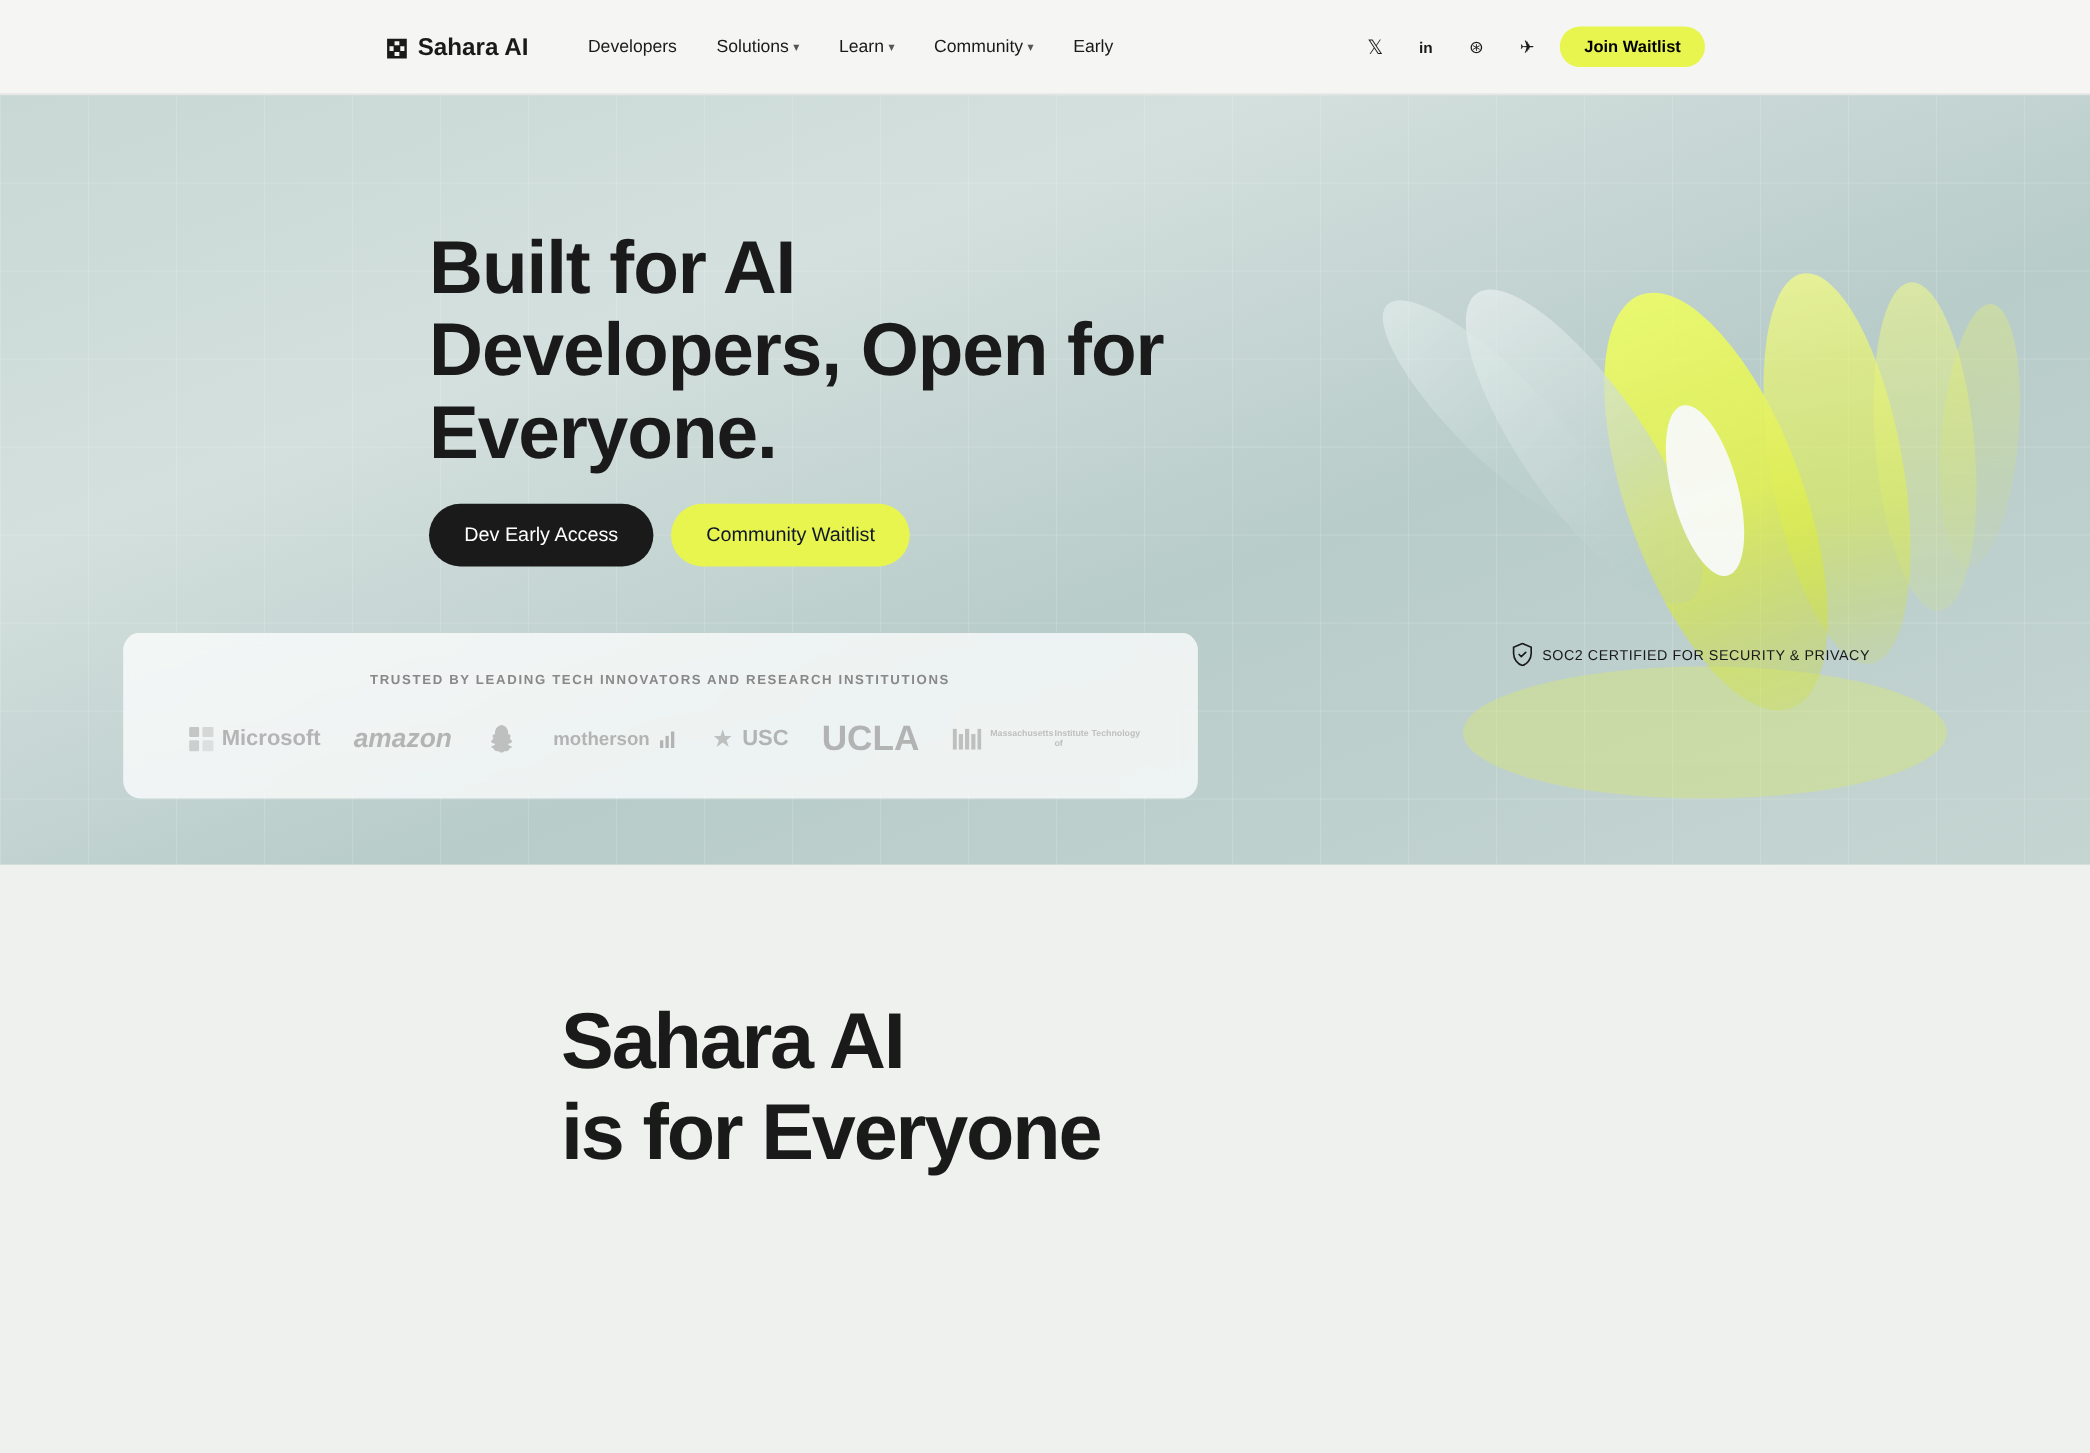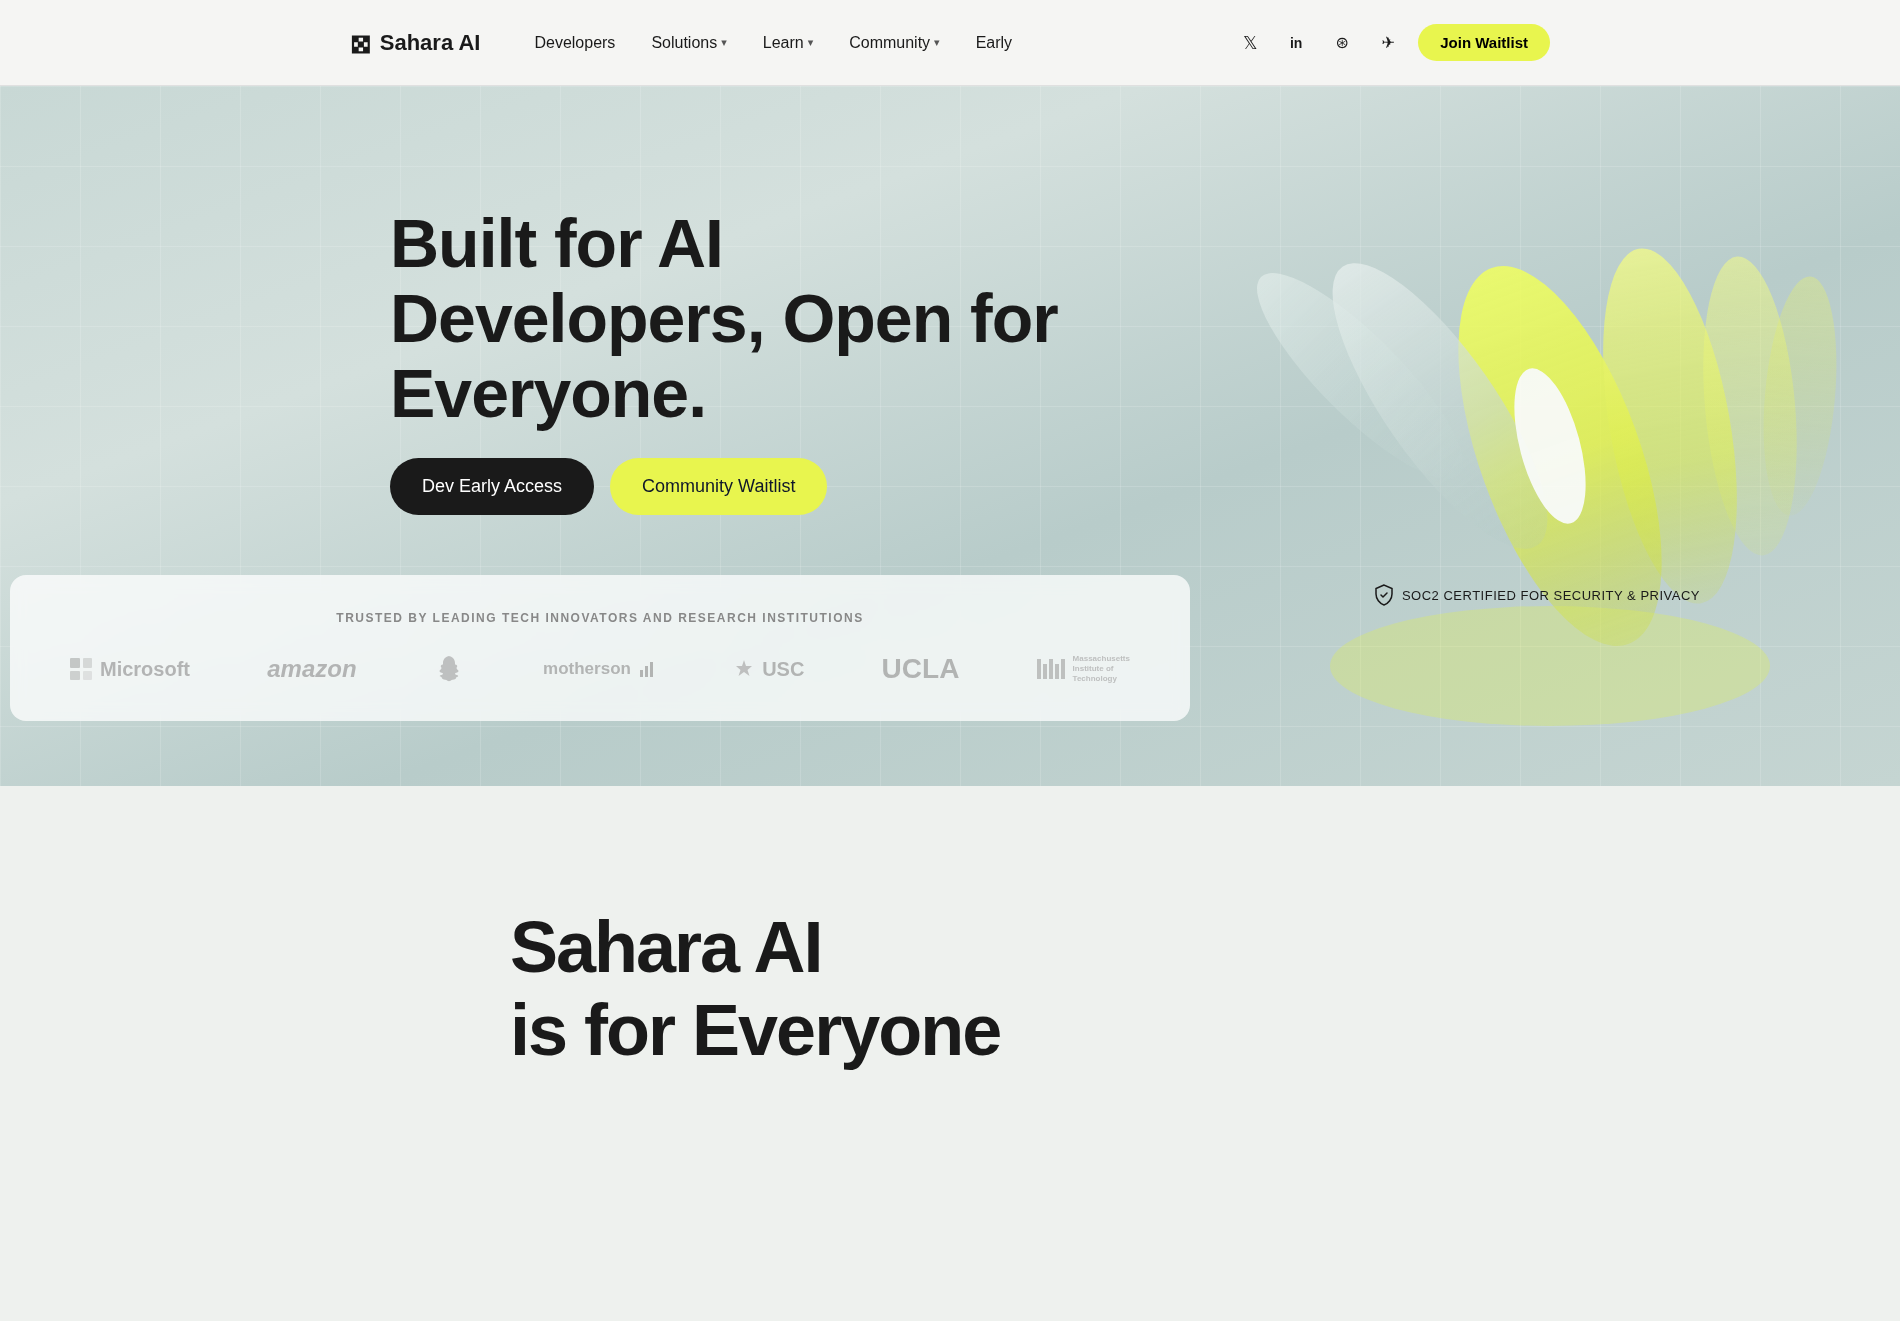--- a/index.html
+++ b/index.html
@@ -188,21 +188,21 @@
     .soc2-shield {
       width: 20px;
       height: 22px;
     }
 
     
     .trusted-section {
       position: relative;
       z-index: 3;
       margin: 0 auto 0;
-      width: 1180px;
+      width: 977px;
       background: rgba(255,255,255,0.75);
       border-radius: 16px;
       padding: 36px 60px;
       margin-bottom: -50px;
       backdrop-filter: blur(8px);
       margin-left: auto;
       margin-right: auto;
       transform: translateX(-350px);
     }
     .trusted-wrapper {
@@ -417,32 +417,32 @@
         </div>
 
         <div class="trusted-logo">
           <svg width="20" height="20" viewBox="0 0 20 20" fill="none">
             <polygon points="10,1 12,7 18,7 13.5,11 15.5,17 10,13 4.5,17 6.5,11 2,7 8,7" fill="#aaa"></polygon>
           </svg>
           <span class="trusted-logo-text">USC</span>
         </div>
 
         <div class="trusted-logo">
-          <span class="trusted-logo-text" style="font-size:28px;font-weight:700;">UCLA</span>
+          <span class="trusted-logo-text" style="font-size:32px;font-weight:700;">UCLA</span>
         </div>
 
         <div class="trusted-logo">
           <svg width="28" height="20" viewBox="0 0 28 20" fill="none">
             <rect x="0" y="0" width="4" height="20" fill="#aaa"></rect>
             <rect x="6" y="5" width="4" height="15" fill="#aaa"></rect>
             <rect x="12" y="0" width="4" height="20" fill="#aaa"></rect>
             <rect x="18" y="5" width="4" height="15" fill="#aaa"></rect>
             <rect x="24" y="0" width="4" height="20" fill="#aaa"></rect>
           </svg>
-          <div style="display:flex;flex-direction:column;gap:1px;font-size:8px;color:#aaa;line-height:1.1;">
+          <div style="display:flex;flex-direction:row;gap:1px;font-size:8px;color:#aaa;line-height:1.1;">
             <span>Massachusetts</span>
             <span>Institute of</span>
             <span>Technology</span>
           </div>
         </div>
       </div>
     </div>
   </div>
 </section>
 

